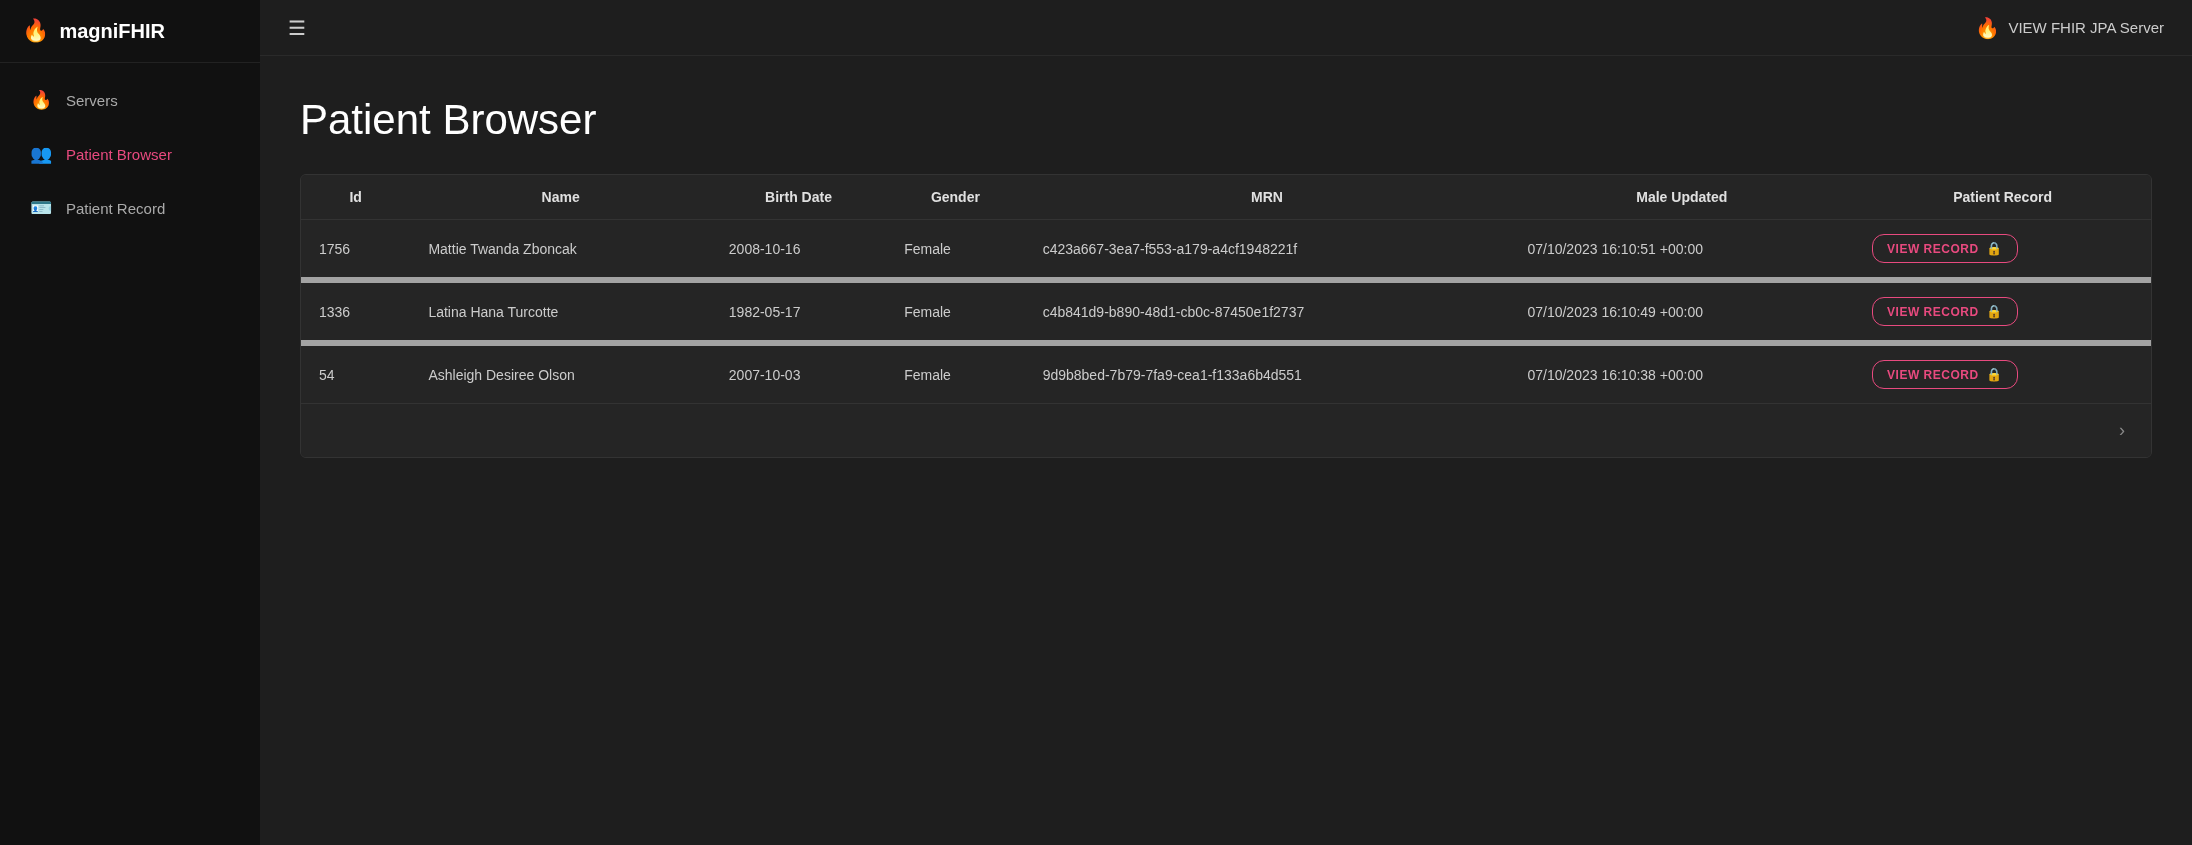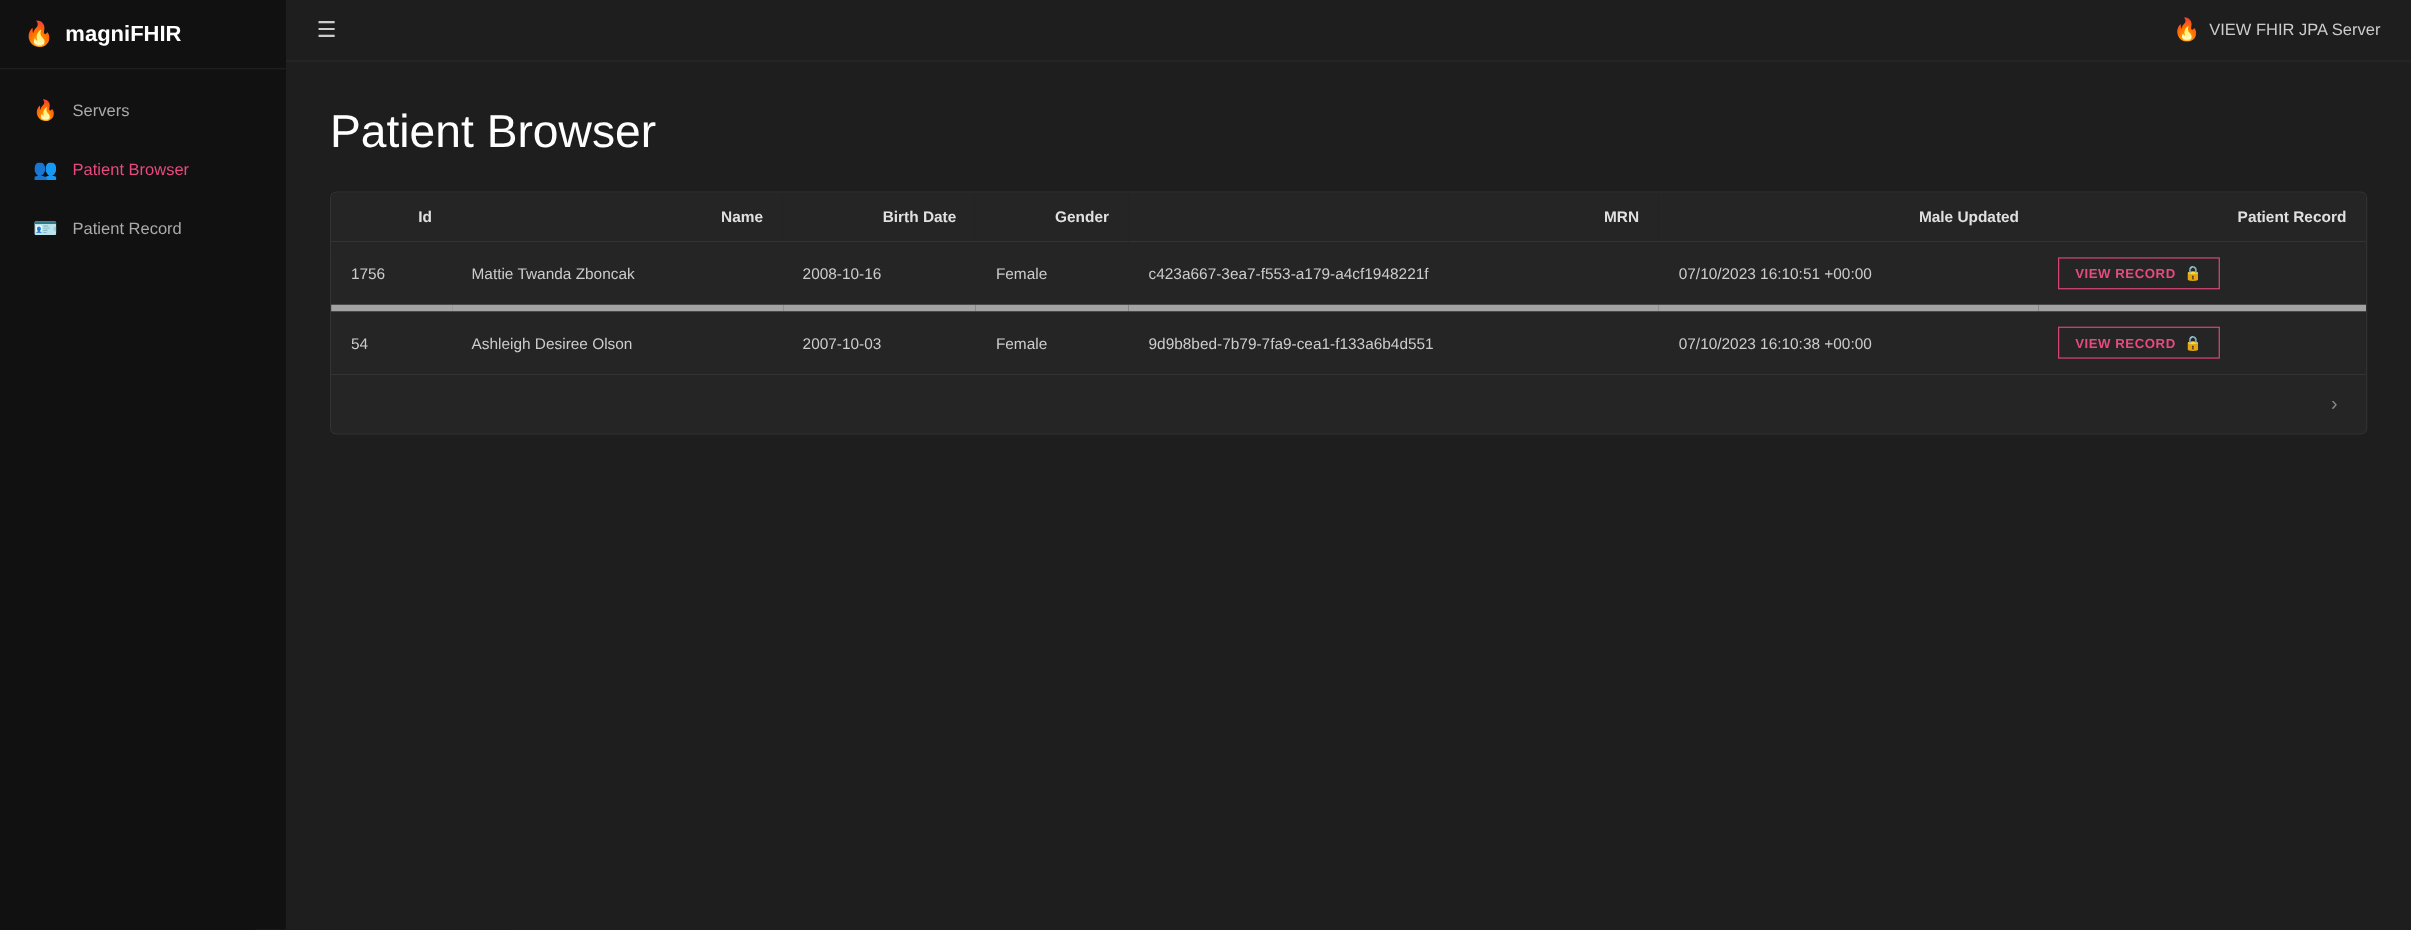--- a/index.html
+++ b/index.html
@@ -123,21 +123,21 @@
       width: 100%;
       border-collapse: collapse;
     }
 
     thead tr {
       background: #252525;
     }
 
     thead th {
       padding: 14px 18px;
-      text-align: right;
+      text-align: center;
       font-weight: 700;
       font-size: 14px;
       color: #e0e0e0;
       border-bottom: 1px solid #333;
     }
 
     tbody tr {
       border-bottom: 6px solid #a3a3a3;
       transition: background 0.1s;
     }
@@ -152,21 +152,21 @@
     }
 
     .view-record-btn {
       display: inline-flex;
       align-items: center;
       gap: 8px;
       background: transparent;
       border: 1.5px solid #e84a7f;
       color: #e84a7f;
       padding: 6px 14px;
-      border-radius: 0;
+      border-radius: 12px;
       font-size: 12px;
       font-weight: 700;
       letter-spacing: 0.5px;
       cursor: pointer;
       white-space: nowrap;
       transition: background 0.15s;
     }
     .view-record-btn .lock-icon {
       font-size: 13px;
     }
@@ -244,20 +244,33 @@
       <td>Female</td>
       <td>c423a667-3ea7-f553-a179-a4cf1948221f</td>
       <td>07/10/2023 16:10:51 +00:00</td>
       <td>
         <button class="view-record-btn">
           VIEW RECORD <span class="lock-icon">🔒</span>
         </button>
       </td>
     </tr>
             <tr>
+      <td>1336</td>
+      <td>Latina Hana Turcotte</td>
+      <td>1982-05-17</td>
+      <td>Female</td>
+      <td>c4b841d9-b890-48d1-cb0c-87450e1f2737</td>
+      <td>07/10/2023 16:10:49 +00:00</td>
+      <td>
+        <button class="view-record-btn">
+          VIEW RECORD <span class="lock-icon">🔒</span>
+        </button>
+      </td>
+    </tr>
+            <tr>
       <td>54</td>
       <td>Ashleigh Desiree Olson</td>
       <td>2007-10-03</td>
       <td>Female</td>
       <td>9d9b8bed-7b79-7fa9-cea1-f133a6b4d551</td>
       <td>07/10/2023 16:10:38 +00:00</td>
       <td>
         <button class="view-record-btn">
           VIEW RECORD <span class="lock-icon">🔒</span>
         </button>

